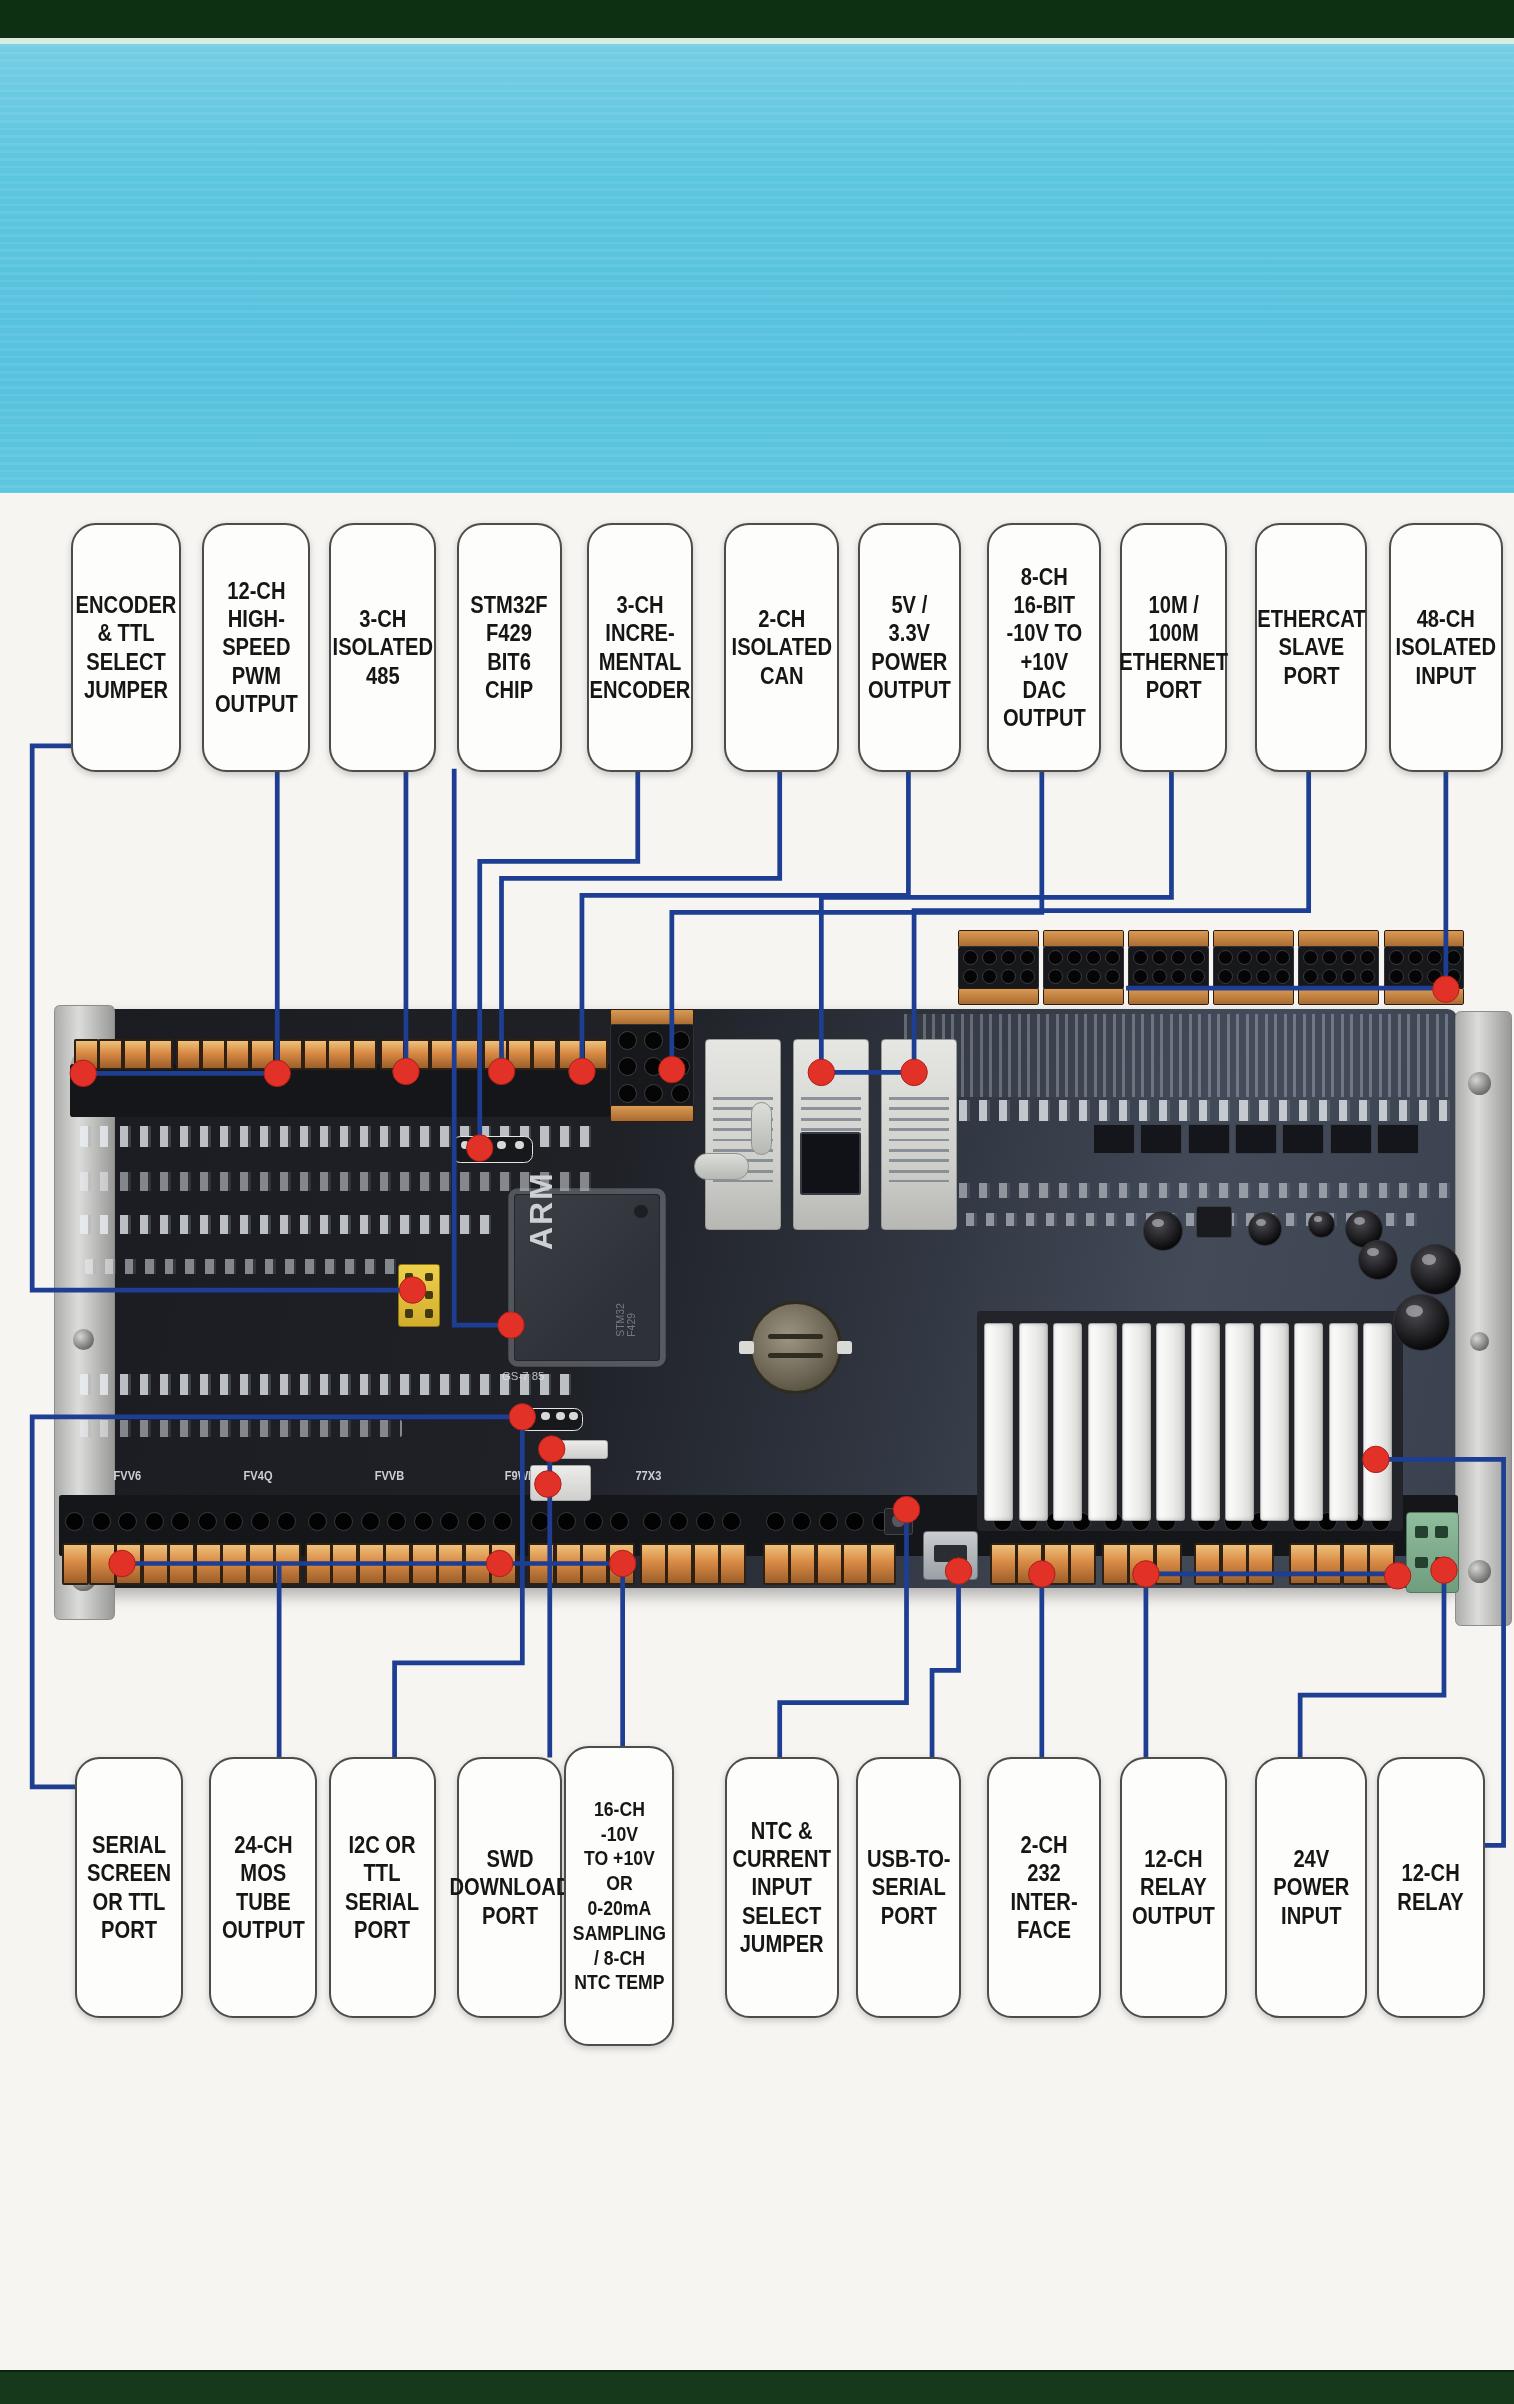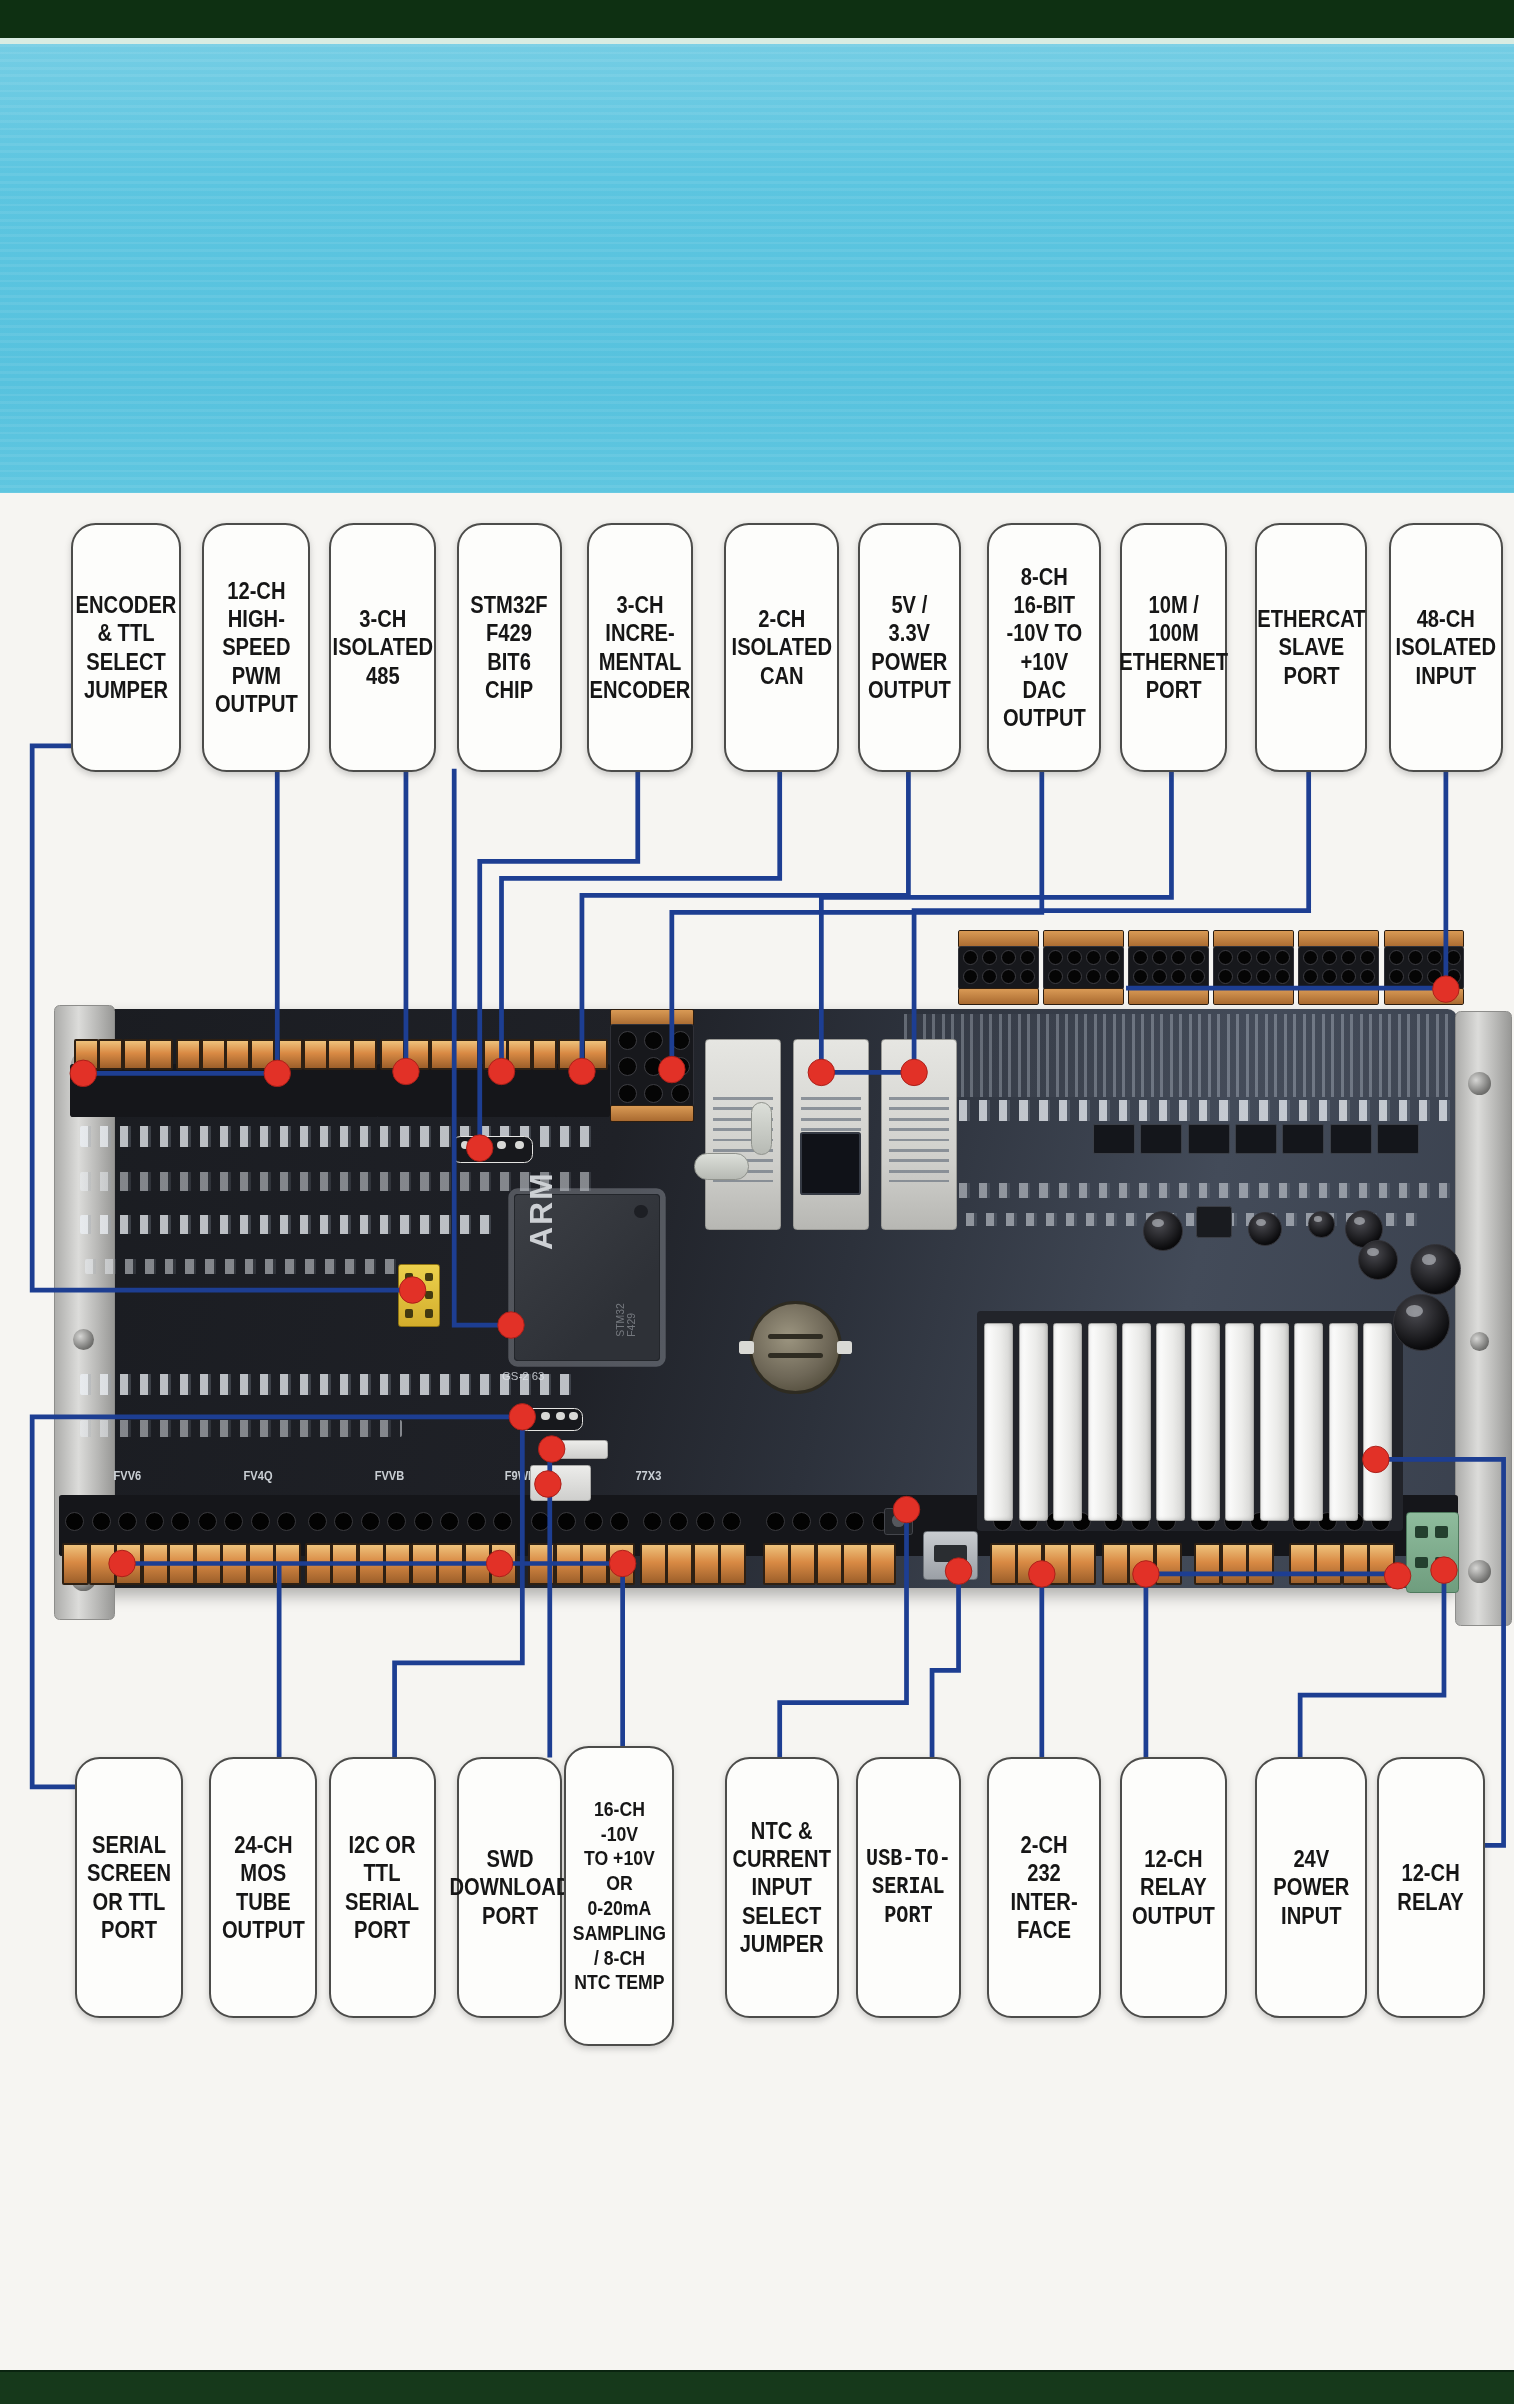--- a/index.html
+++ b/index.html
@@ -425,21 +425,21 @@
         <div class="gh" style="left:28px;top:44px;"></div>
     </div>
 
     <div id="silk-row">
         <div class="silk" style="left: 112px; top: 1469px;">FVV6</div>
         <div class="silk" style="left: 242px; top: 1469px;">FV4Q</div>
         <div class="silk" style="left: 373px; top: 1469px;">FVVB</div>
         <div class="silk" style="left: 503px; top: 1469px;">F9WB</div>
         <div class="silk" style="left: 634px; top: 1469px;">77X3</div>
       </div>
-    <div class="chiplabel" style="left:502px;top:1370px;">GS-2 63</div>
+    <div class="chiplabel" style="left:502px;top:1370px;">GS-7 85</div>
   </div>
 
   <svg id="wires" width="1514" height="2405" viewBox="0 0 1600 2541">
       <polyline points="78,788 34,788 34,1363 428,1363" fill="none" stroke="#1d3e92" stroke-width="5"></polyline>
       <polyline points="293,812 293,1134" fill="none" stroke="#1d3e92" stroke-width="5"></polyline>
       <polyline points="88,1134 293,1134" fill="none" stroke="#1d3e92" stroke-width="5"></polyline>
       <polyline points="429,812 429,1132" fill="none" stroke="#1d3e92" stroke-width="5"></polyline>
       <polyline points="480,812 480,1400 540,1400" fill="none" stroke="#1d3e92" stroke-width="5"></polyline>
       <polyline points="674,812 674,910 507,910 507,1213" fill="none" stroke="#1d3e92" stroke-width="5"></polyline>
       <polyline points="824,812 824,928 530,928 530,1132" fill="none" stroke="#1d3e92" stroke-width="5"></polyline>
@@ -587,21 +587,21 @@
 / 8-CH
 NTC TEMP</div>
       </div>
       <div class="callout" style="left: 725px; top: 1757px; width: 110px; height: 257px;">
         <div class="txt">NTC &amp;
 CURRENT
 INPUT
 SELECT
 JUMPER</div>
       </div>
-      <div class="callout" style="left: 856px; top: 1757px; width: 101px; height: 257px; font-family: Liberation Mono, monospace;">
+      <div class="callout" style="left: 856px; top: 1757px; width: 101px; height: 257px;">
         <div class="txt">USB-TO-
 SERIAL
 PORT</div>
       </div>
       <div class="callout" style="left: 987px; top: 1757px; width: 110px; height: 257px;">
         <div class="txt">2-CH
 232
 INTER-
 FACE</div>
       </div>

